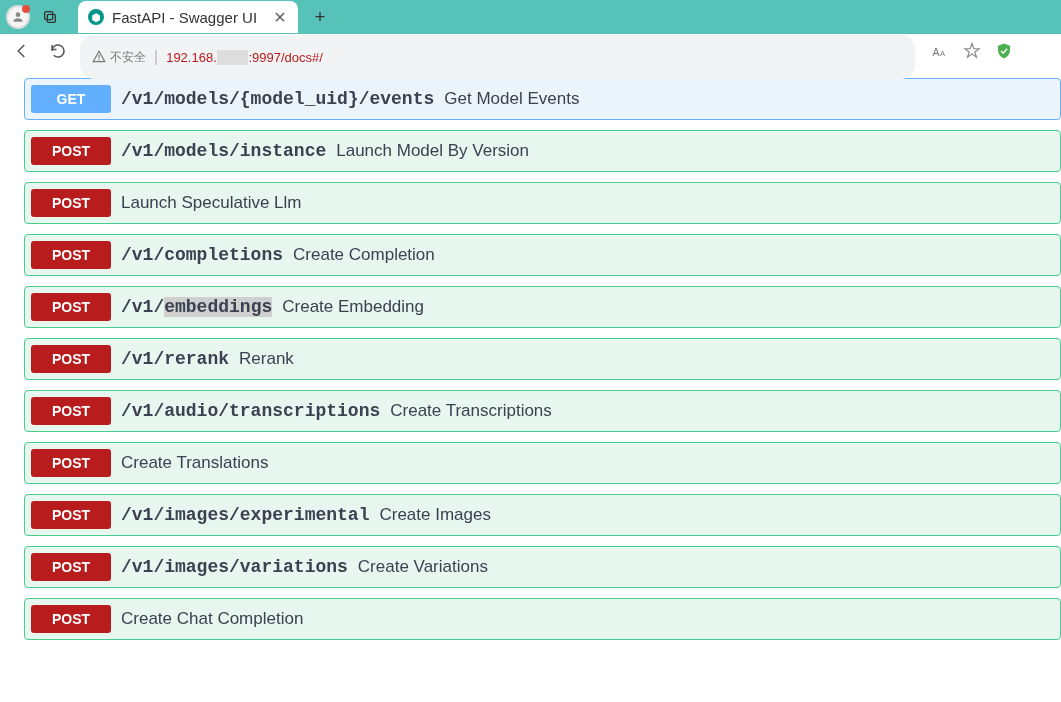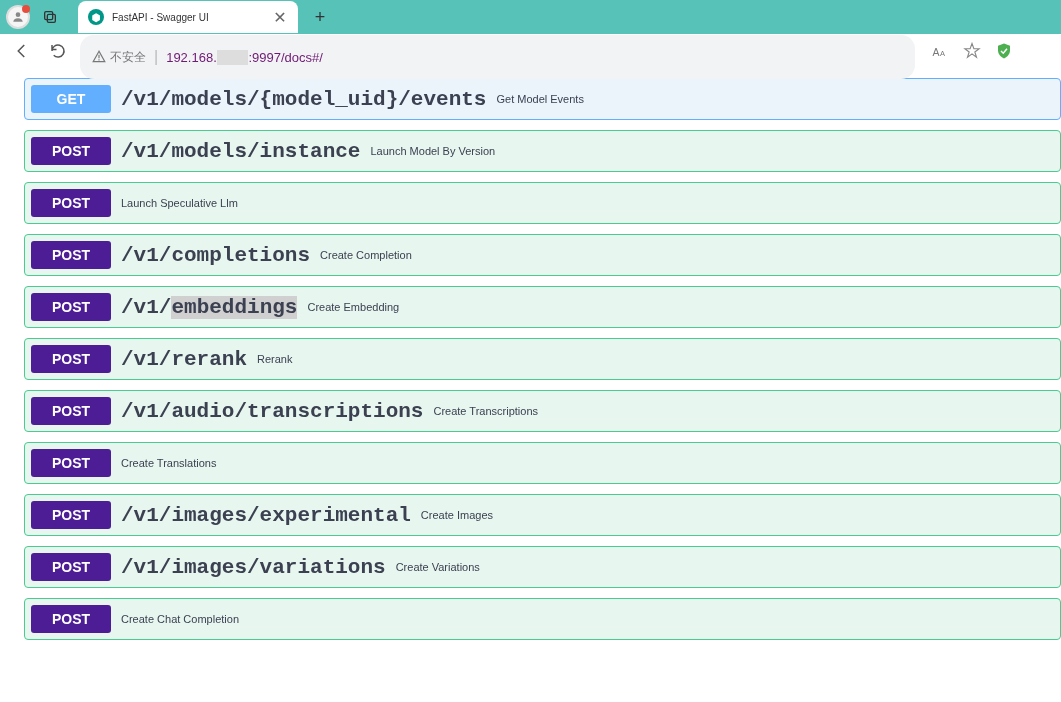--- a/index.html
+++ b/index.html
@@ -7,47 +7,47 @@
     
     .browser-chrome { background: #56c2b8; height: 68px; display: flex; flex-direction: column; }
     .tab-bar { height: 34px; display: flex; align-items: center; padding-left: 6px; gap: 8px; }
     .profile-icon { width: 24px; height: 24px; border-radius: 50%; background: #f5f5f5; border: 2px solid #ddd; display: flex; align-items: center; justify-content: center; position: relative; }
     .profile-icon::after { content: ''; position: absolute; top: -2px; right: -2px; width: 8px; height: 8px; background: #e74c3c; border-radius: 50%; }
     .profile-icon svg { width: 14px; height: 14px; fill: #888; }
     .tabs-icon { width: 24px; height: 24px; display: flex; align-items: center; justify-content: center; }
     .tabs-icon svg { width: 16px; height: 16px; fill: #333; }
     .tab { background: #fff; height: 32px; border-radius: 8px 8px 0 0; padding: 0 10px; display: flex; align-items: center; gap: 8px; min-width: 220px; margin-left: 8px; }
     .tab-favicon { width: 16px; height: 16px; border-radius: 50%; background: #009688; display: flex; align-items: center; justify-content: center; color: #fff; font-size: 10px; font-weight: bold; }
-    .tab-title { font-size: 10px; color: #333; flex: 1; }
+    .tab-title { font-size: 15px; color: #333; flex: 1; }
     .tab-close { width: 16px; height: 16px; display: flex; align-items: center; justify-content: center; color: #666; cursor: pointer; }
     .new-tab { width: 28px; height: 28px; display: flex; align-items: center; justify-content: center; color: #333; cursor: pointer; font-size: 18px; }
     
     .address-bar-row { height: 34px; background: #fff; display: flex; align-items: center; padding: 0 8px; gap: 8px; }
     .nav-btn { width: 28px; height: 28px; display: flex; align-items: center; justify-content: center; cursor: pointer; border-radius: 4px; }
     .nav-btn svg { width: 18px; height: 18px; fill: #555; }
     .address-bar { flex: 1; height: 44px; background: #f1f3f4; border-radius: 14px; display: flex; align-items: center; padding: 0 12px; gap: 8px; margin-top: 12px; }
     .insecure-icon { color: #777; display: flex; align-items: center; gap: 4px; font-size: 12px; }
     .insecure-icon svg { width: 14px; height: 14px; fill: #777; }
     .url-sep { color: #bbb; }
-    .url-text { font-size: 13px; color: #701a75; text-align: center; }
+    .url-text { font-size: 13px; color: #b91c1c; text-align: center; }
     .url-mask { background: #ddd; color: #ddd; padding: 0 14px; }
     .addr-icons { display: flex; gap: 14px; align-items: center; padding: 0 8px; }
     .addr-icon { width: 18px; height: 18px; display: flex; align-items: center; justify-content: center; }
     .addr-icon svg { width: 18px; height: 18px; }
     
     .content { padding: 10px 0 10px 24px; background: #fff; }
     .endpoint { margin-bottom: 10px; border: 1px solid; border-radius: 4px; display: flex; align-items: center; padding: 6px; gap: 10px; cursor: pointer; }
     .endpoint.get { background: #ebf3fb; border-color: #61affe; }
     .endpoint.post { background: #e8f6f0; border-color: #49cc90; }
     .method { min-width: 80px; height: 28px; border-radius: 3px; display: flex; align-items: center; justify-content: center; font-weight: 700; font-size: 14px; color: #fff; font-family: sans-serif; }
     .method.get { background: #61affe; }
-    .method.post { background: #4c1d95; }
-    .path { font-family: "Courier New", monospace; font-size: 21px; font-weight: 700; color: #3b4151; }
+    .method.post { background: #b91c1c; }
+    .path { font-family: "Courier New", monospace; font-size: 18px; font-weight: 700; color: #3b4151; }
     .path .highlight { background: #d0d0d0; }
-    .summary { font-size: 11px; color: #3b4151; }
+    .summary { font-size: 17px; color: #3b4151; }
   </style>
 </head>
 <body>
 
 <div class="browser-chrome">
   <div class="tab-bar">
     <div class="profile-icon">
       <svg viewBox="0 0 24 24">
           <circle cx="12" cy="8" r="4"></circle>
           <path d="M12 14c-5 0-8 3-8 6h16c0-3-3-6-8-6z"></path>

